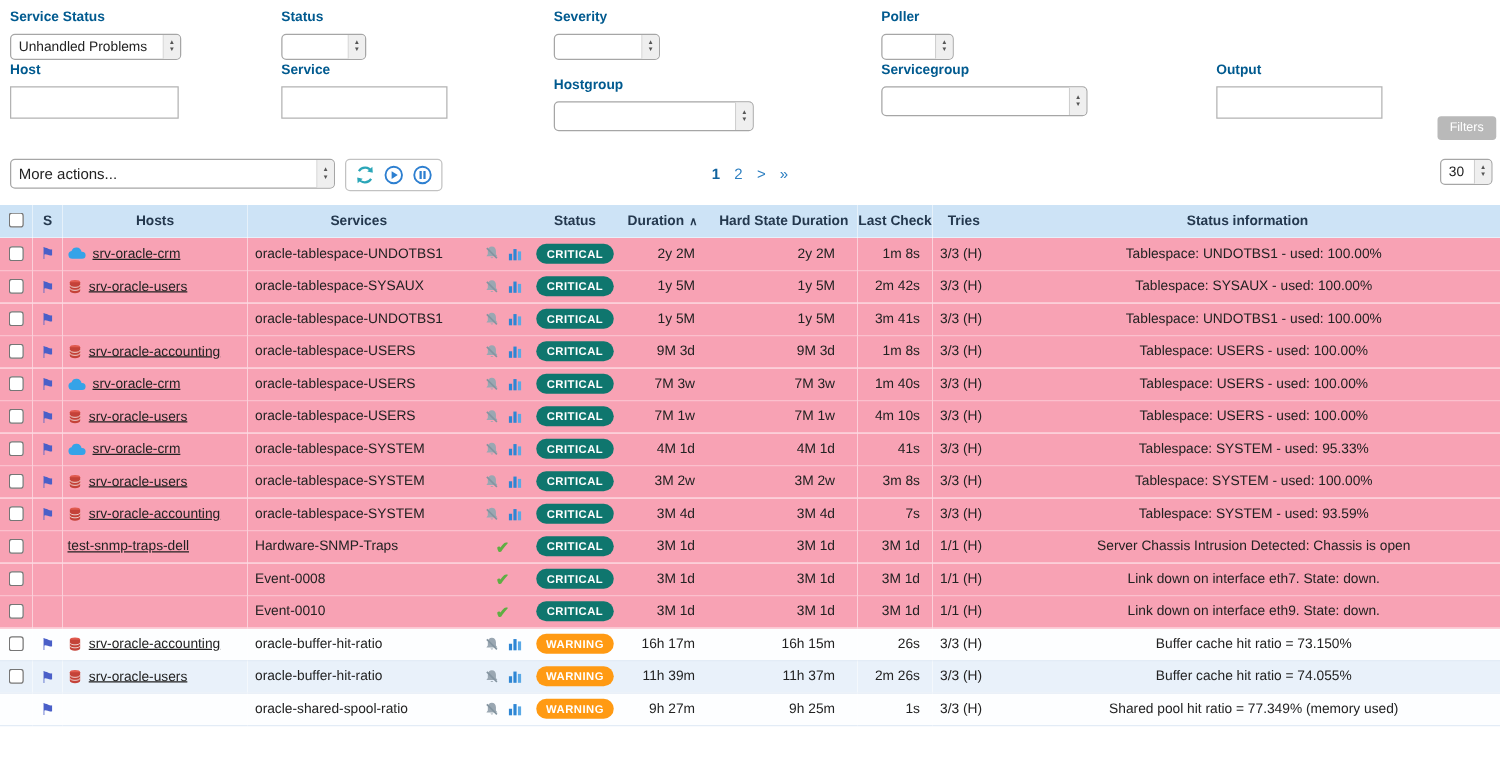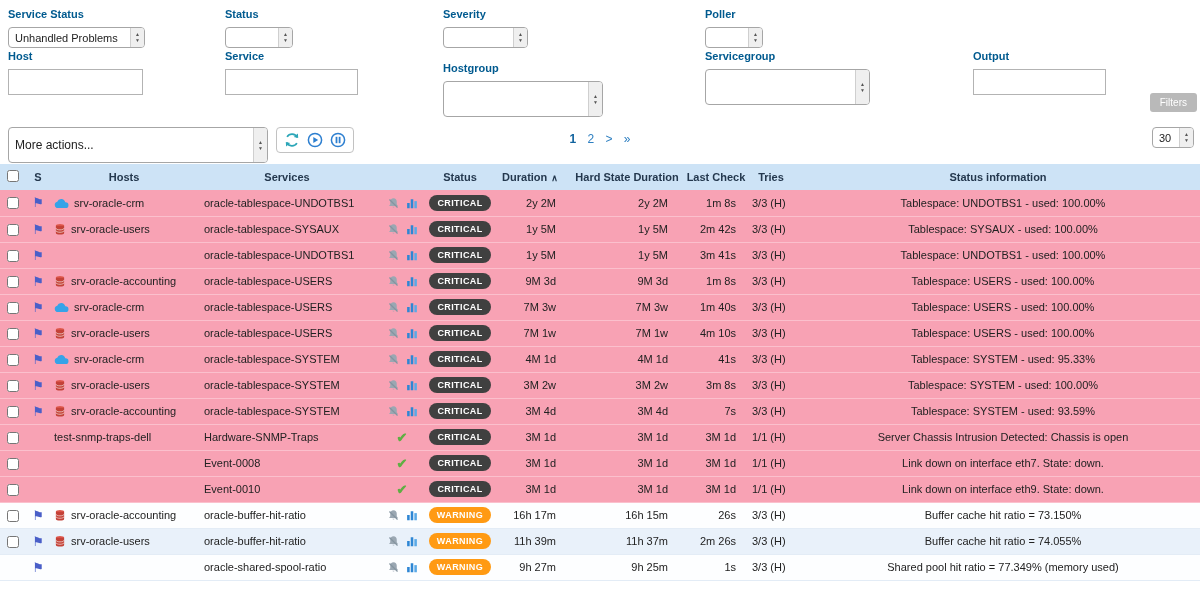--- a/index.html
+++ b/index.html
@@ -15,21 +15,21 @@
   .ffield { position: absolute; }
   .ffield .lbl { font-weight: bold; color: #005a8f; font-size: 11px; margin-bottom: 7px; }
 
   .selwrap { position: relative; display: block; }
   .selwrap select {
     appearance: none; -webkit-appearance: none; -moz-appearance: none;
     width: 100%; border: 1px solid #a6a6a6; border-radius: 4px;
     background: #fff; font-family: inherit; font-size: 11px; color: #222;
     padding: 0 20px 0 6px; height: 21px;
   }
-  .selwrap.tall select { height: 36px; font-size: 12px; }
+  .selwrap.tall select { height: 24px; font-size: 12px; }
   .stepper {
     position: absolute; right: 1px; top: 1px; bottom: 1px; width: 14px;
     background: #efefef; border-left: 1px solid #cfcfcf; border-radius: 0 3px 3px 0;
     display: flex; flex-direction: column; align-items: center; justify-content: center;
     gap: 1px; pointer-events: none;
   }
   .stepper i { font-style: normal; font-size: 5px; line-height: 5px; color: #555; display: block; }
 
   .txt {
     border: 1px solid #b3b3b3; height: 26px; width: 100%;
@@ -69,34 +69,34 @@
   tr.row-critical { background: #f8a2b4; }
   tr.row-critical td { border-bottom: 1px solid #fbc0cd; }
   tr.row-warn-a { background: #fdfeff; }
   tr.row-warn-b { background: #e9f1fa; }
   tr.row-warn-a td, tr.row-warn-b td { border-bottom: 1px solid #e3ecf6; }
 
   .c-check { text-align: center; }
   .c-check input { width: 12px; height: 12px; margin: 0; vertical-align: middle; }
   .c-flag { text-align: center; }
   .flag { color: #4a5fc8; font-size: 13px; cursor: pointer; }
-  .c-host { padding-left: 4px; }
+  .c-host { padding-left: 4px; text-decoration: underline; }
   .hicon { display: inline-block; vertical-align: middle; margin-right: 5px; line-height: 0; }
   .hname { vertical-align: middle; cursor: pointer; }
   .c-svc { padding-left: 6px; }
   .c-svc span { cursor: pointer; }
   .c-icons { text-align: center; }
   .sicon { display: inline-block; vertical-align: middle; margin: 0 3px; line-height: 0; }
   .check { color: #5fae43; font-weight: bold; font-size: 13px; }
   .c-status { text-align: center; }
   .badge {
     display: inline-block; min-width: 60px; padding: 3px 8px; border-radius: 10px;
     color: #fff; font-weight: bold; font-size: 9px; letter-spacing: .4px; text-align: center;
   }
-  .badge.critical { background: #404040; }
+  .badge.critical { background: #0f766e; }
   .badge.warning  { background: #ff9a13; }
   .c-dur  { text-align: right; padding-right: 12px; }
   .c-hard { text-align: right; padding-right: 18px; }
   .c-last { text-align: right; padding-right: 10px; }
   .c-tries { text-align: left; padding-left: 6px; }
   .c-info { text-align: center; padding-left: 10px; }
 </style>
 </head>
 <body>
 

